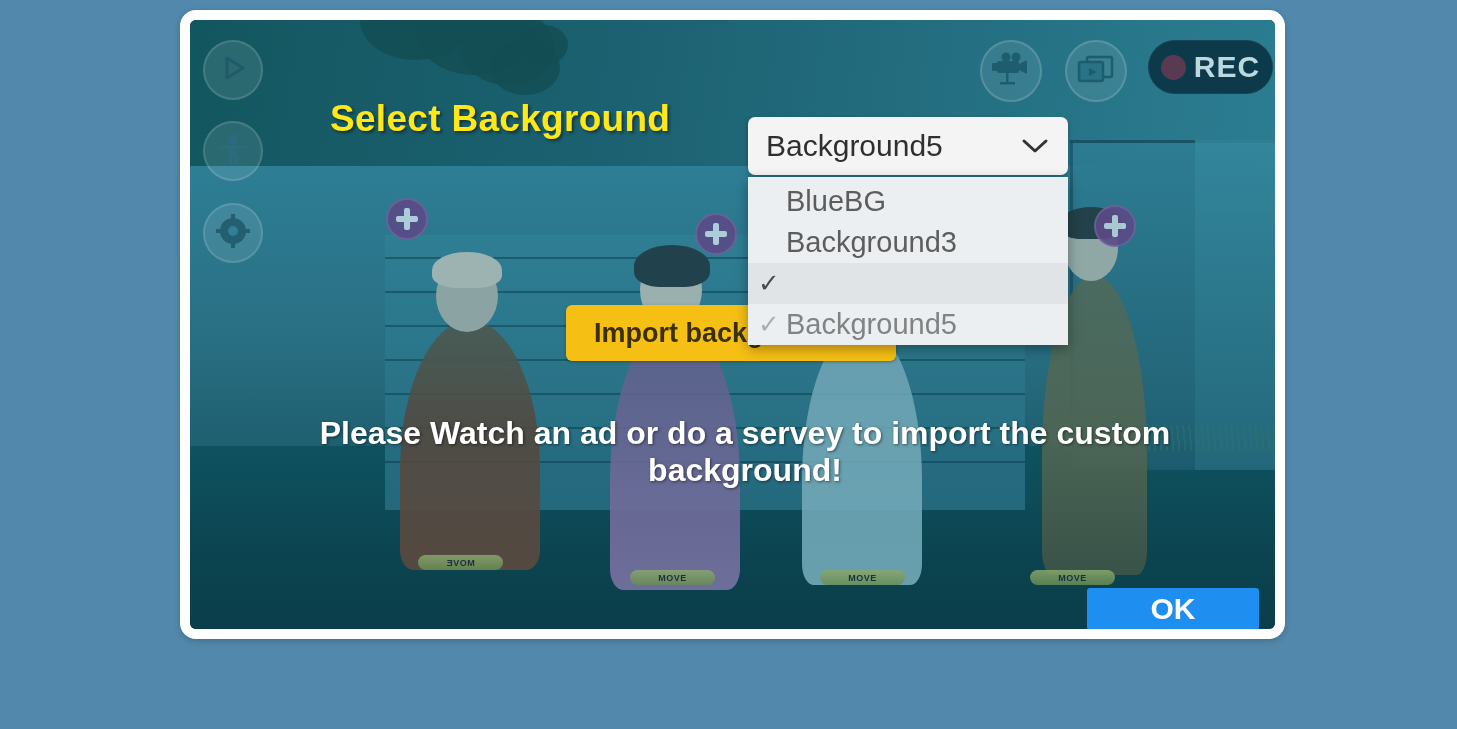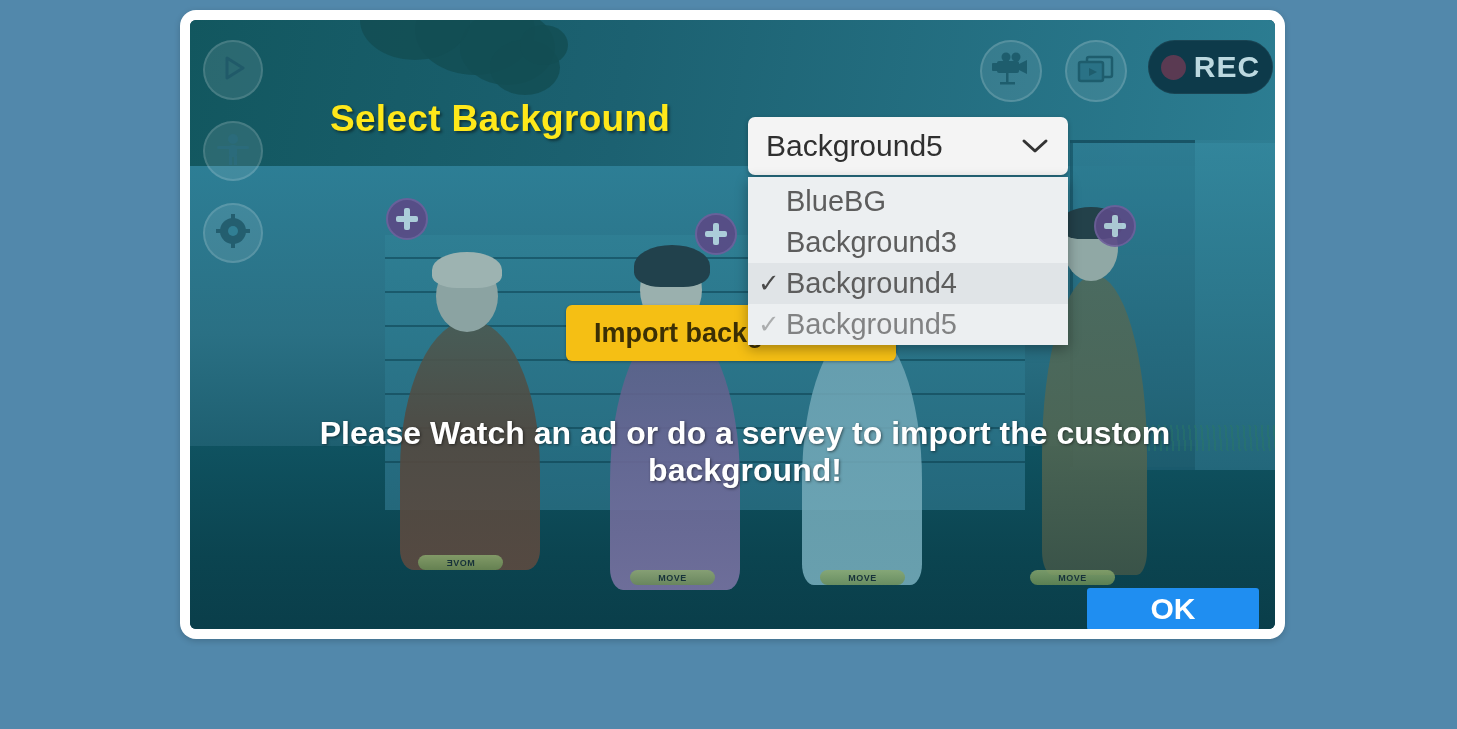--- a/index.html
+++ b/index.html
@@ -453,21 +453,20 @@
             <div class="bg-option">
               <span class="check"></span>
               <span>BlueBG</span>
             </div>
             <div class="bg-option">
               <span class="check"></span>
               <span>Background3</span>
             </div>
             <div class="bg-option selected">
               <span class="check">✓</span>
-              <span>Background4</span>
             </div>
             <div class="bg-option fading">
               <span class="check">✓</span>
               <span>Background5</span>
             </div>
           </div>
       </div>
 
     </div>
   </div>

